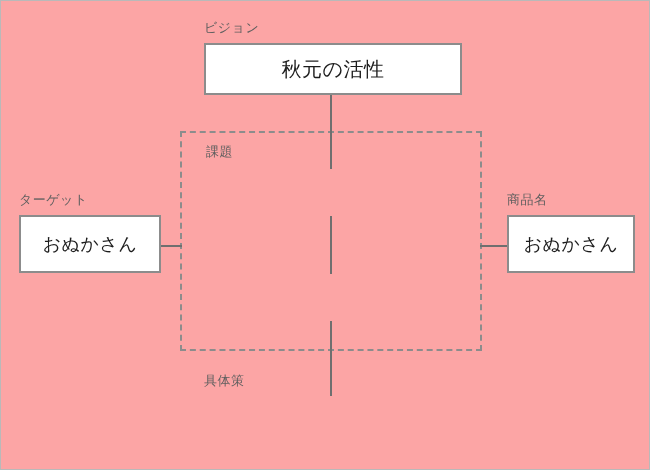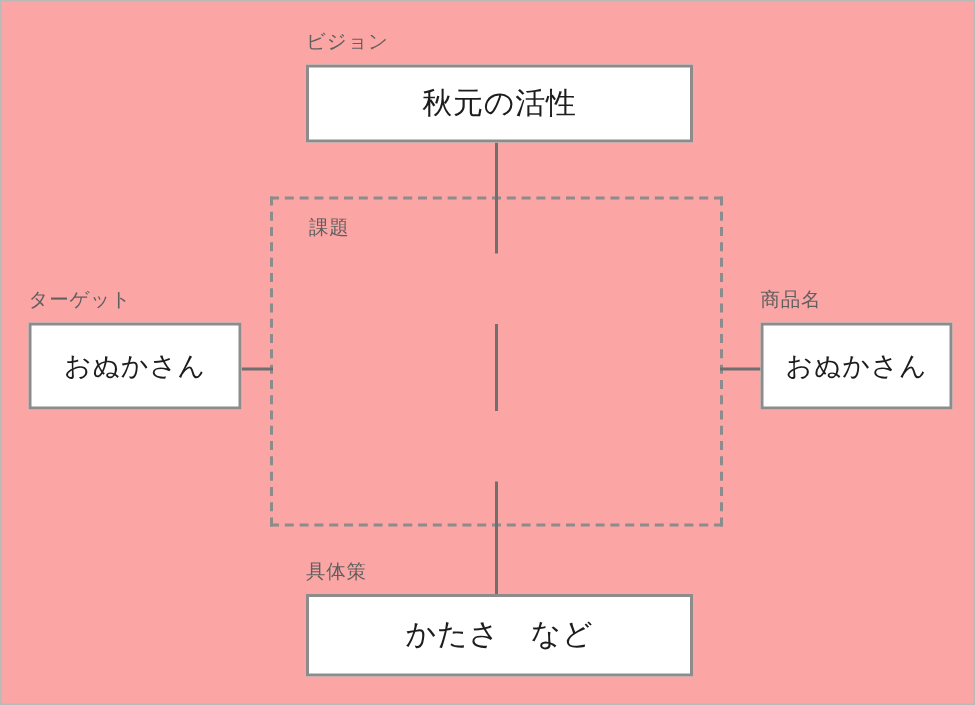--- a/index.html
+++ b/index.html
@@ -123,15 +123,14 @@
       <div>おぬかさん</div>
     </div>
   </div>
   <div class="conn h" id="conn-target"></div>
 
   <div class="caption" id="caption-product">商品名</div>
   <div class="node small" id="node-product">おぬかさん</div>
   <div class="conn h" id="conn-product"></div>
 
   <div class="caption" id="caption-plan">具体策</div>
-  <div class="node" id="node-plan">かたさ　など</div>
 
 </div>
 
 </body></html>

